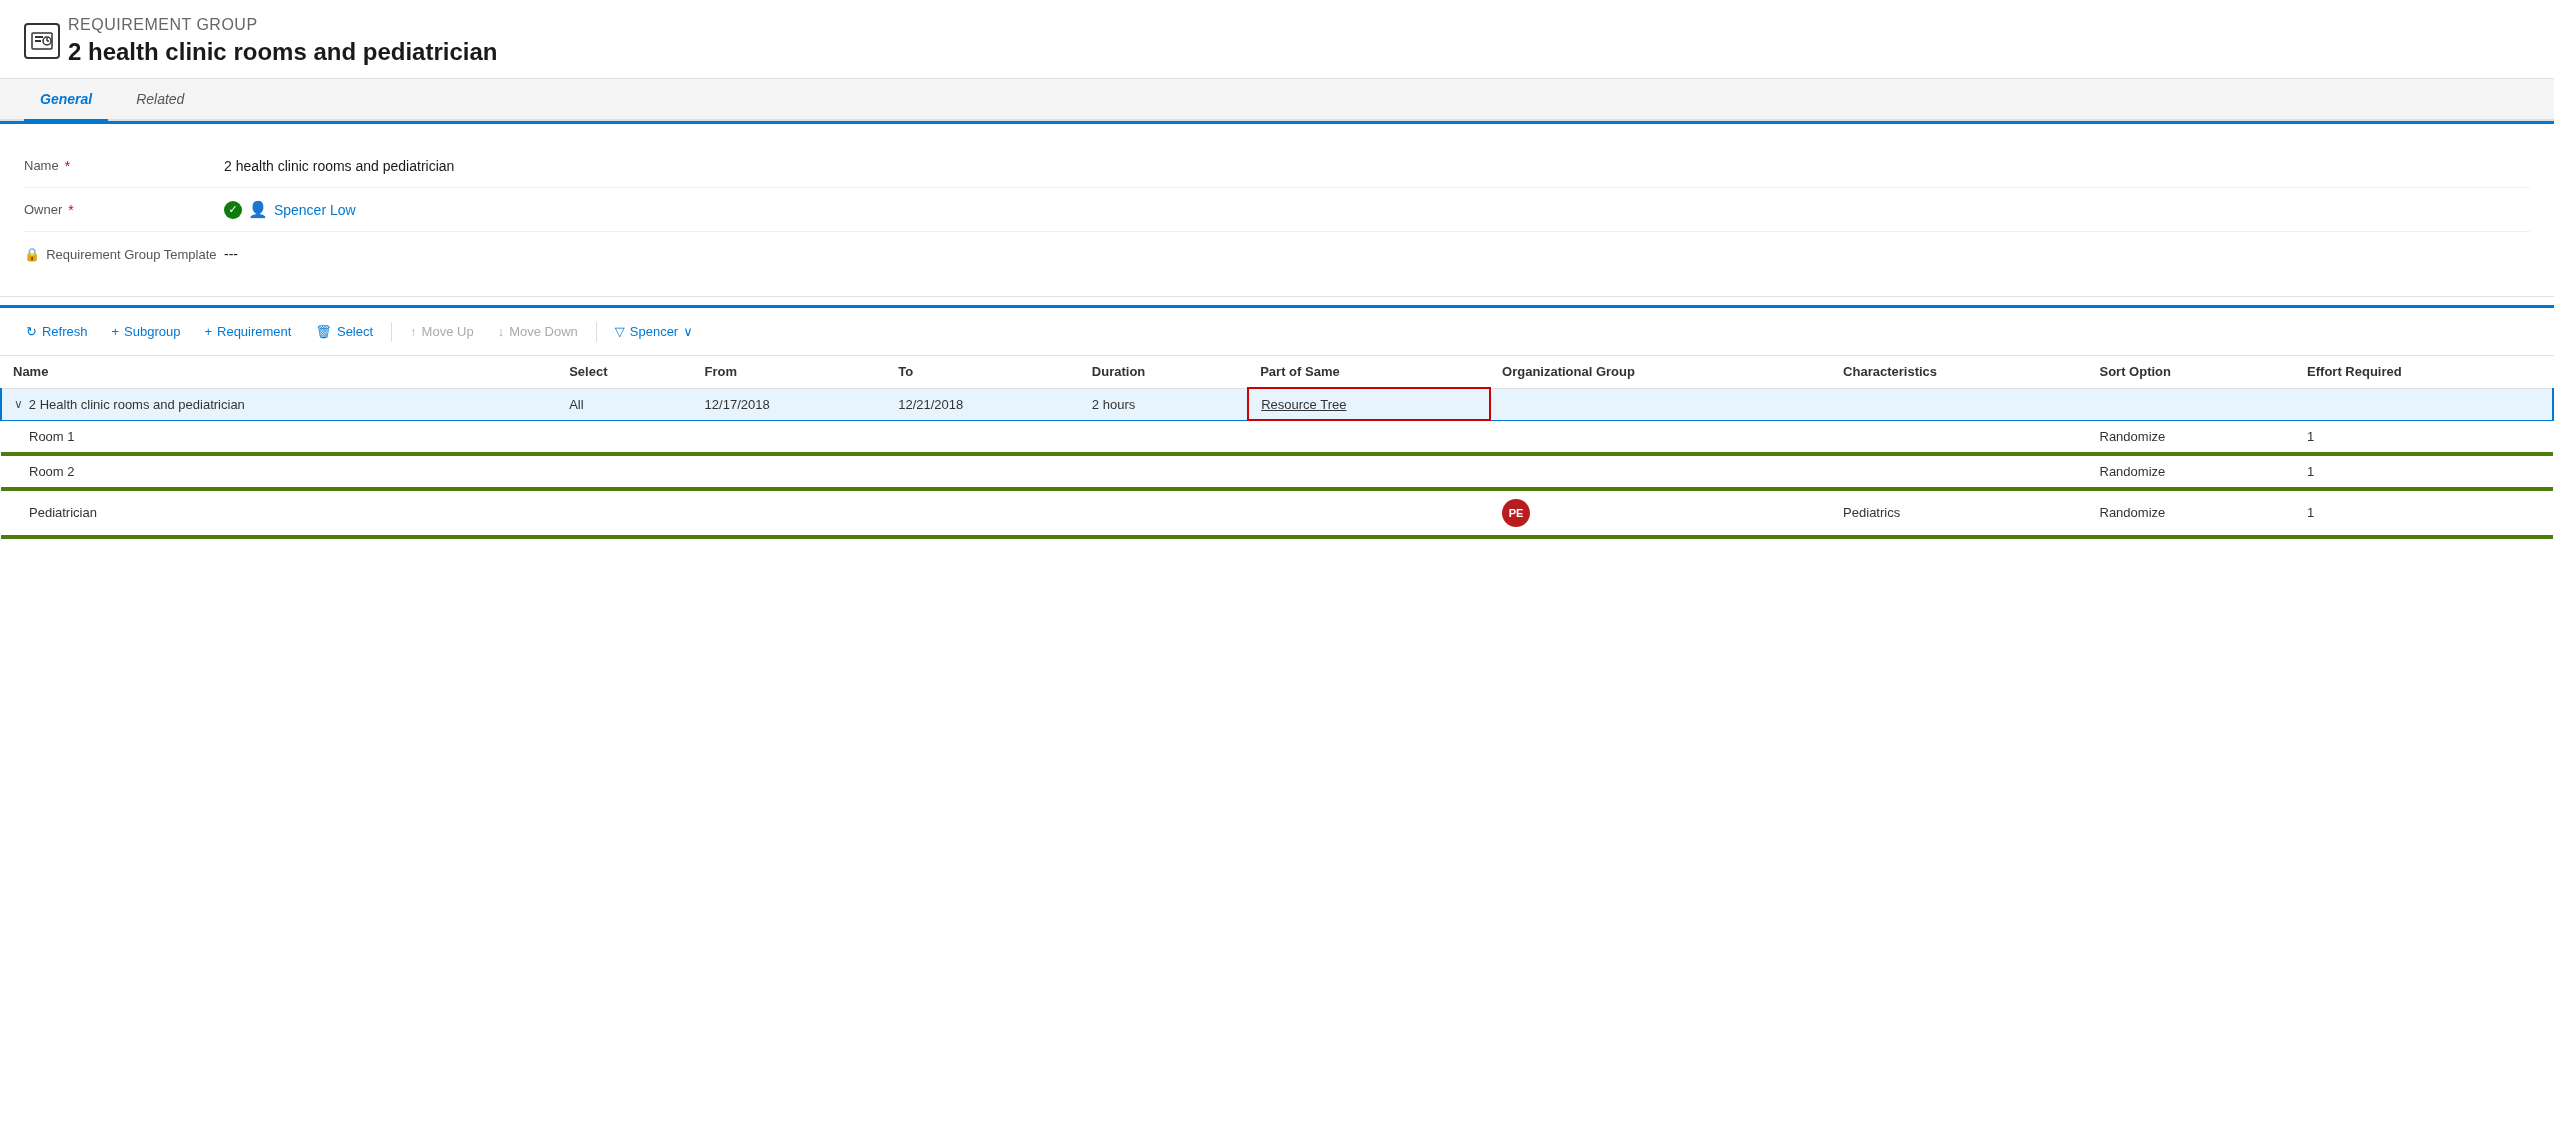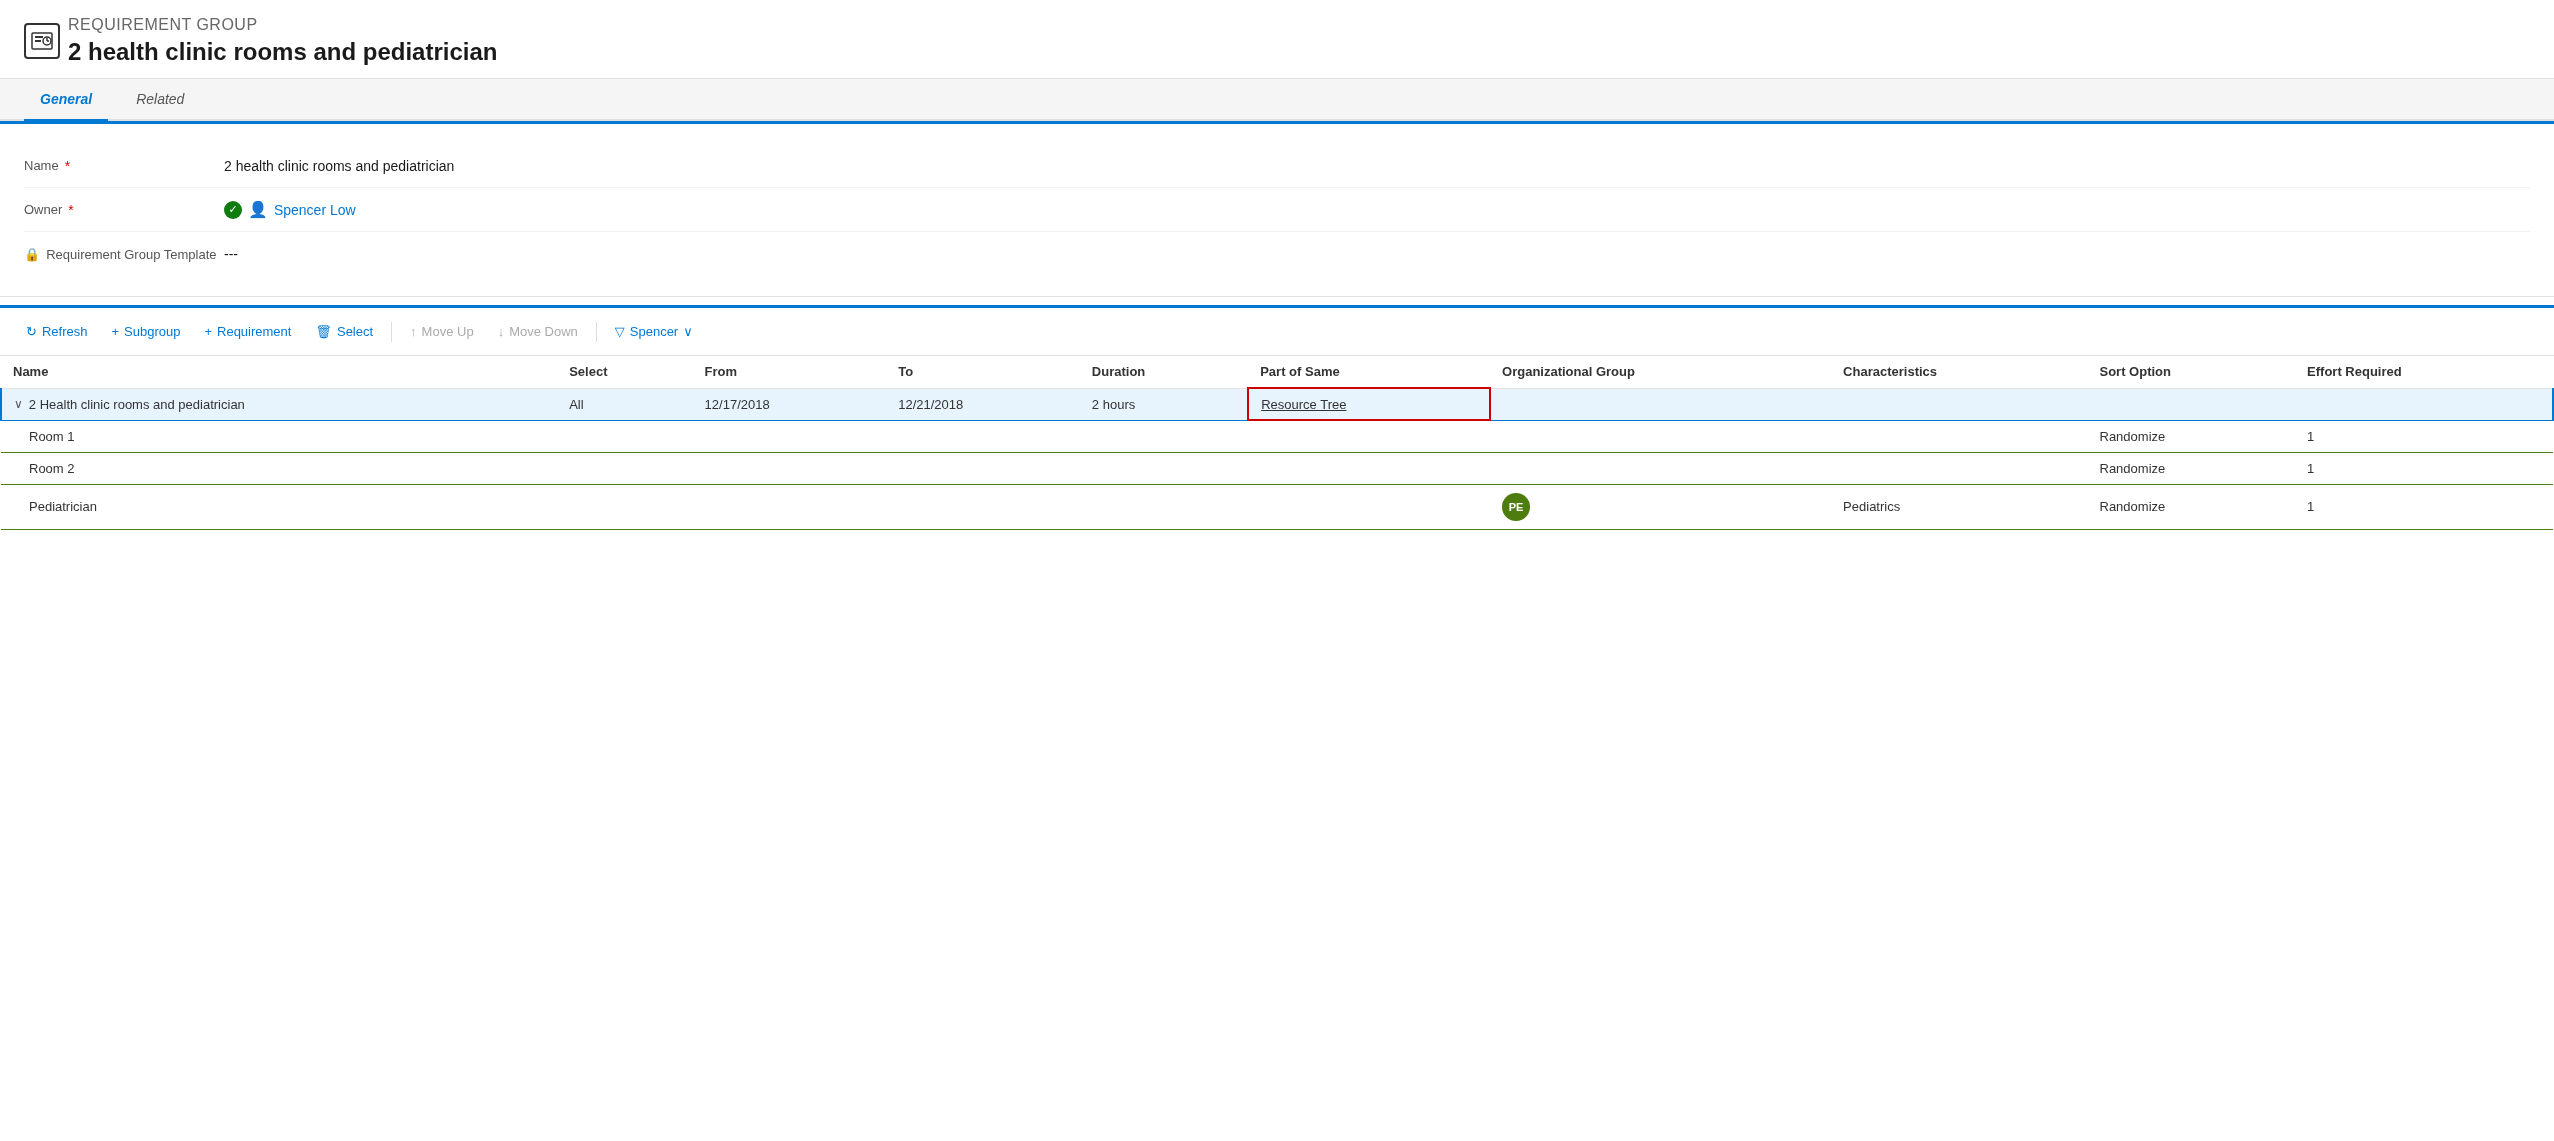--- a/index.html
+++ b/index.html
@@ -175,37 +175,37 @@
       color: #333;
       padding: 8px 12px;
       text-align: left;
       border-bottom: 1px solid #e0e0e0;
       white-space: nowrap;
     }
     .data-table td {
       font-size: 13px;
       color: #333;
       padding: 8px 12px;
-      border-bottom: 1px solid #4d7c0f;
+      border-bottom: 4px solid #4d7c0f;
       white-space: nowrap;
     }
 
     .row-group-name {
       display: flex;
       align-items: center;
       gap: 6px;
     }
     .indent-1 {
       padding-left: 28px !important;
     }
 
     .pe-badge {
       width: 28px;
       height: 28px;
-      background: #4d7c0f;
+      background: #b91c1c;
       border-radius: 50%;
       color: #fff;
       font-size: 11px;
       font-weight: 600;
       display: inline-flex;
       align-items: center;
       justify-content: center;
     }
 
     

